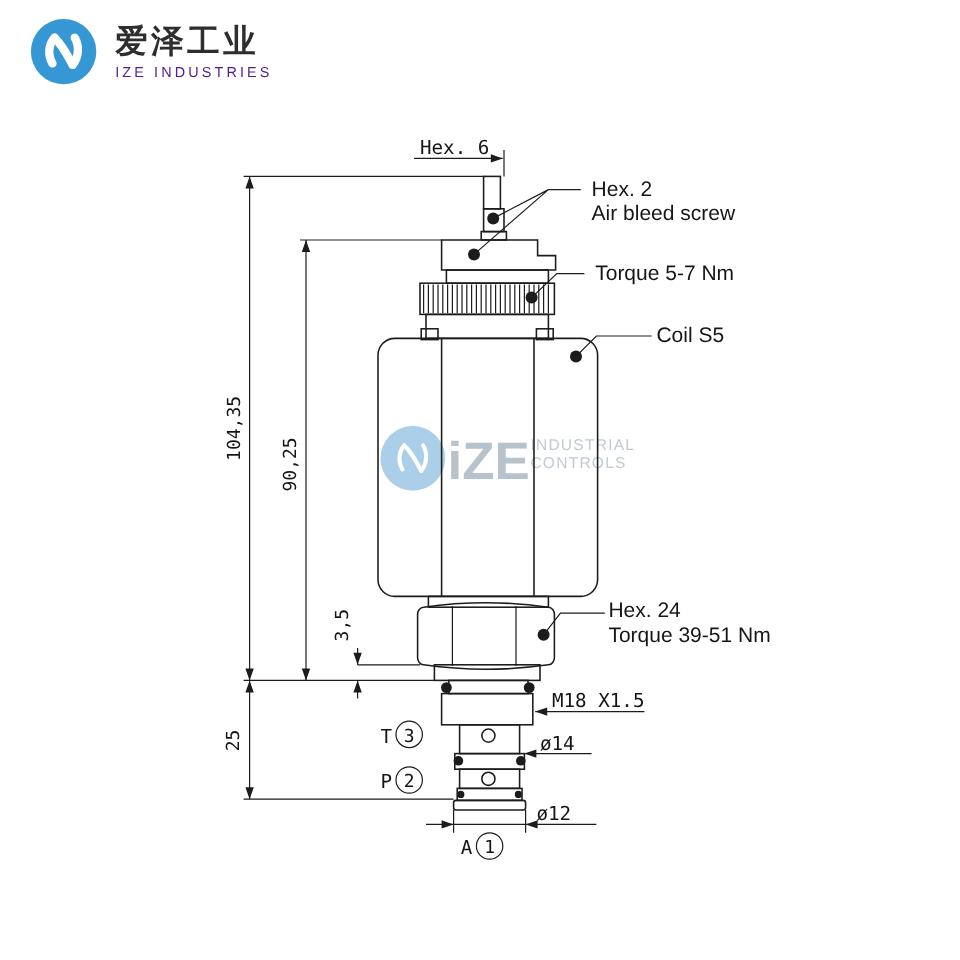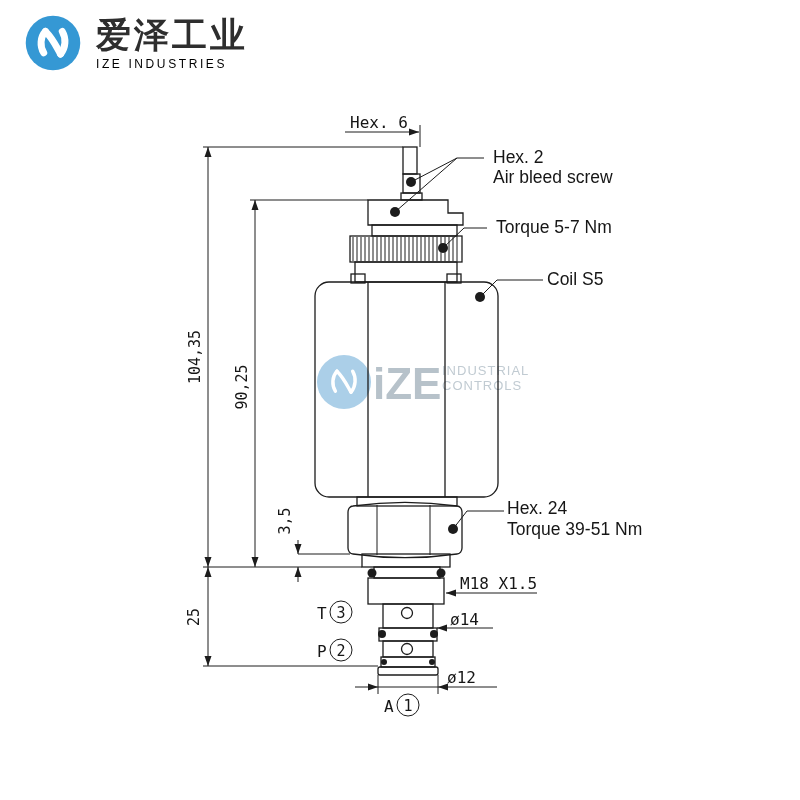--- a/index.html
+++ b/index.html
@@ -2,22 +2,22 @@
 <html><head>
 <meta charset="utf-8">
 <style>
   html,body{margin:0;padding:0;background:#ffffff;}
   #page{position:relative;width:800px;height:800px;background:#ffffff;overflow:hidden;
         font-family:"Liberation Sans",sans-serif;}
   
   #brand{position:absolute;left:24px;top:14px;display:flex;align-items:center;gap:14px;}
   #brand .logo{width:58px;height:58px;}
   #brand .names{display:flex;flex-direction:column;}
-  #brand .cn{font-size:35px;font-weight:bold;color:#2e2e2e;letter-spacing:3px;line-height:1.15;}
-  #brand .en{font-size:12px;color:#000000;letter-spacing:2.6px;margin-top:2px;}
+  #brand .cn{font-size:27px;font-weight:bold;color:#2e2e2e;letter-spacing:3px;line-height:1.15;}
+  #brand .en{font-size:12px;color:#4c1d95;letter-spacing:2.6px;margin-top:2px;}
   
   svg .ln{stroke:#1c1c1c;stroke-width:1.3;fill:none;}
   svg .thin{stroke:#1c1c1c;stroke-width:1;fill:none;}
   svg .fillb{fill:#1c1c1c;stroke:none;}
   svg text{fill:#161616;}
   svg .tech{font-family:"DejaVu Sans Mono","Liberation Mono",monospace;font-size:16px;}
   svg .techs{font-family:"DejaVu Sans Mono","Liberation Mono",monospace;font-size:15px;}
   svg .lab{font-family:"Liberation Sans",sans-serif;font-size:17.5px;}
   svg .wm-big{font-family:"Liberation Sans",sans-serif;font-size:44px;font-weight:bold;fill:#b7c2ca;}
   svg .wm-small{font-family:"Liberation Sans",sans-serif;font-size:13px;fill:#c1cbd2;letter-spacing:1px;}

